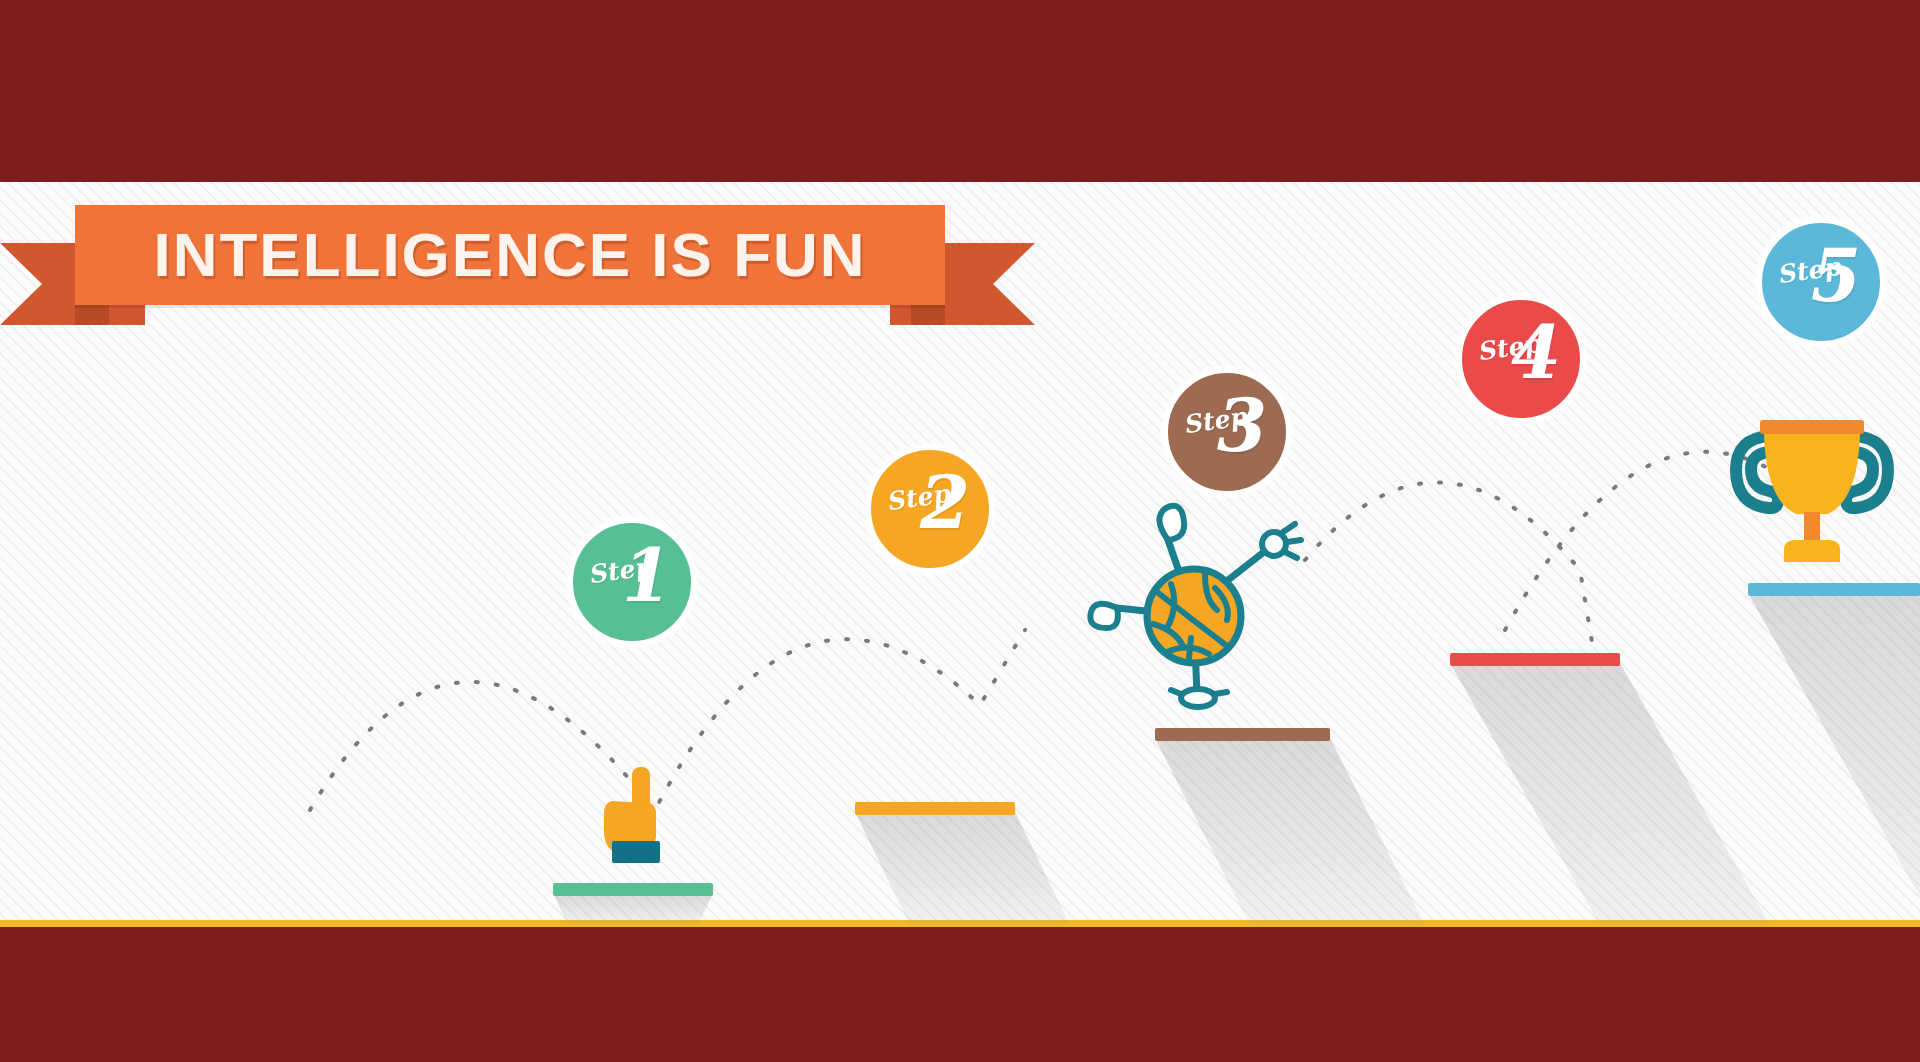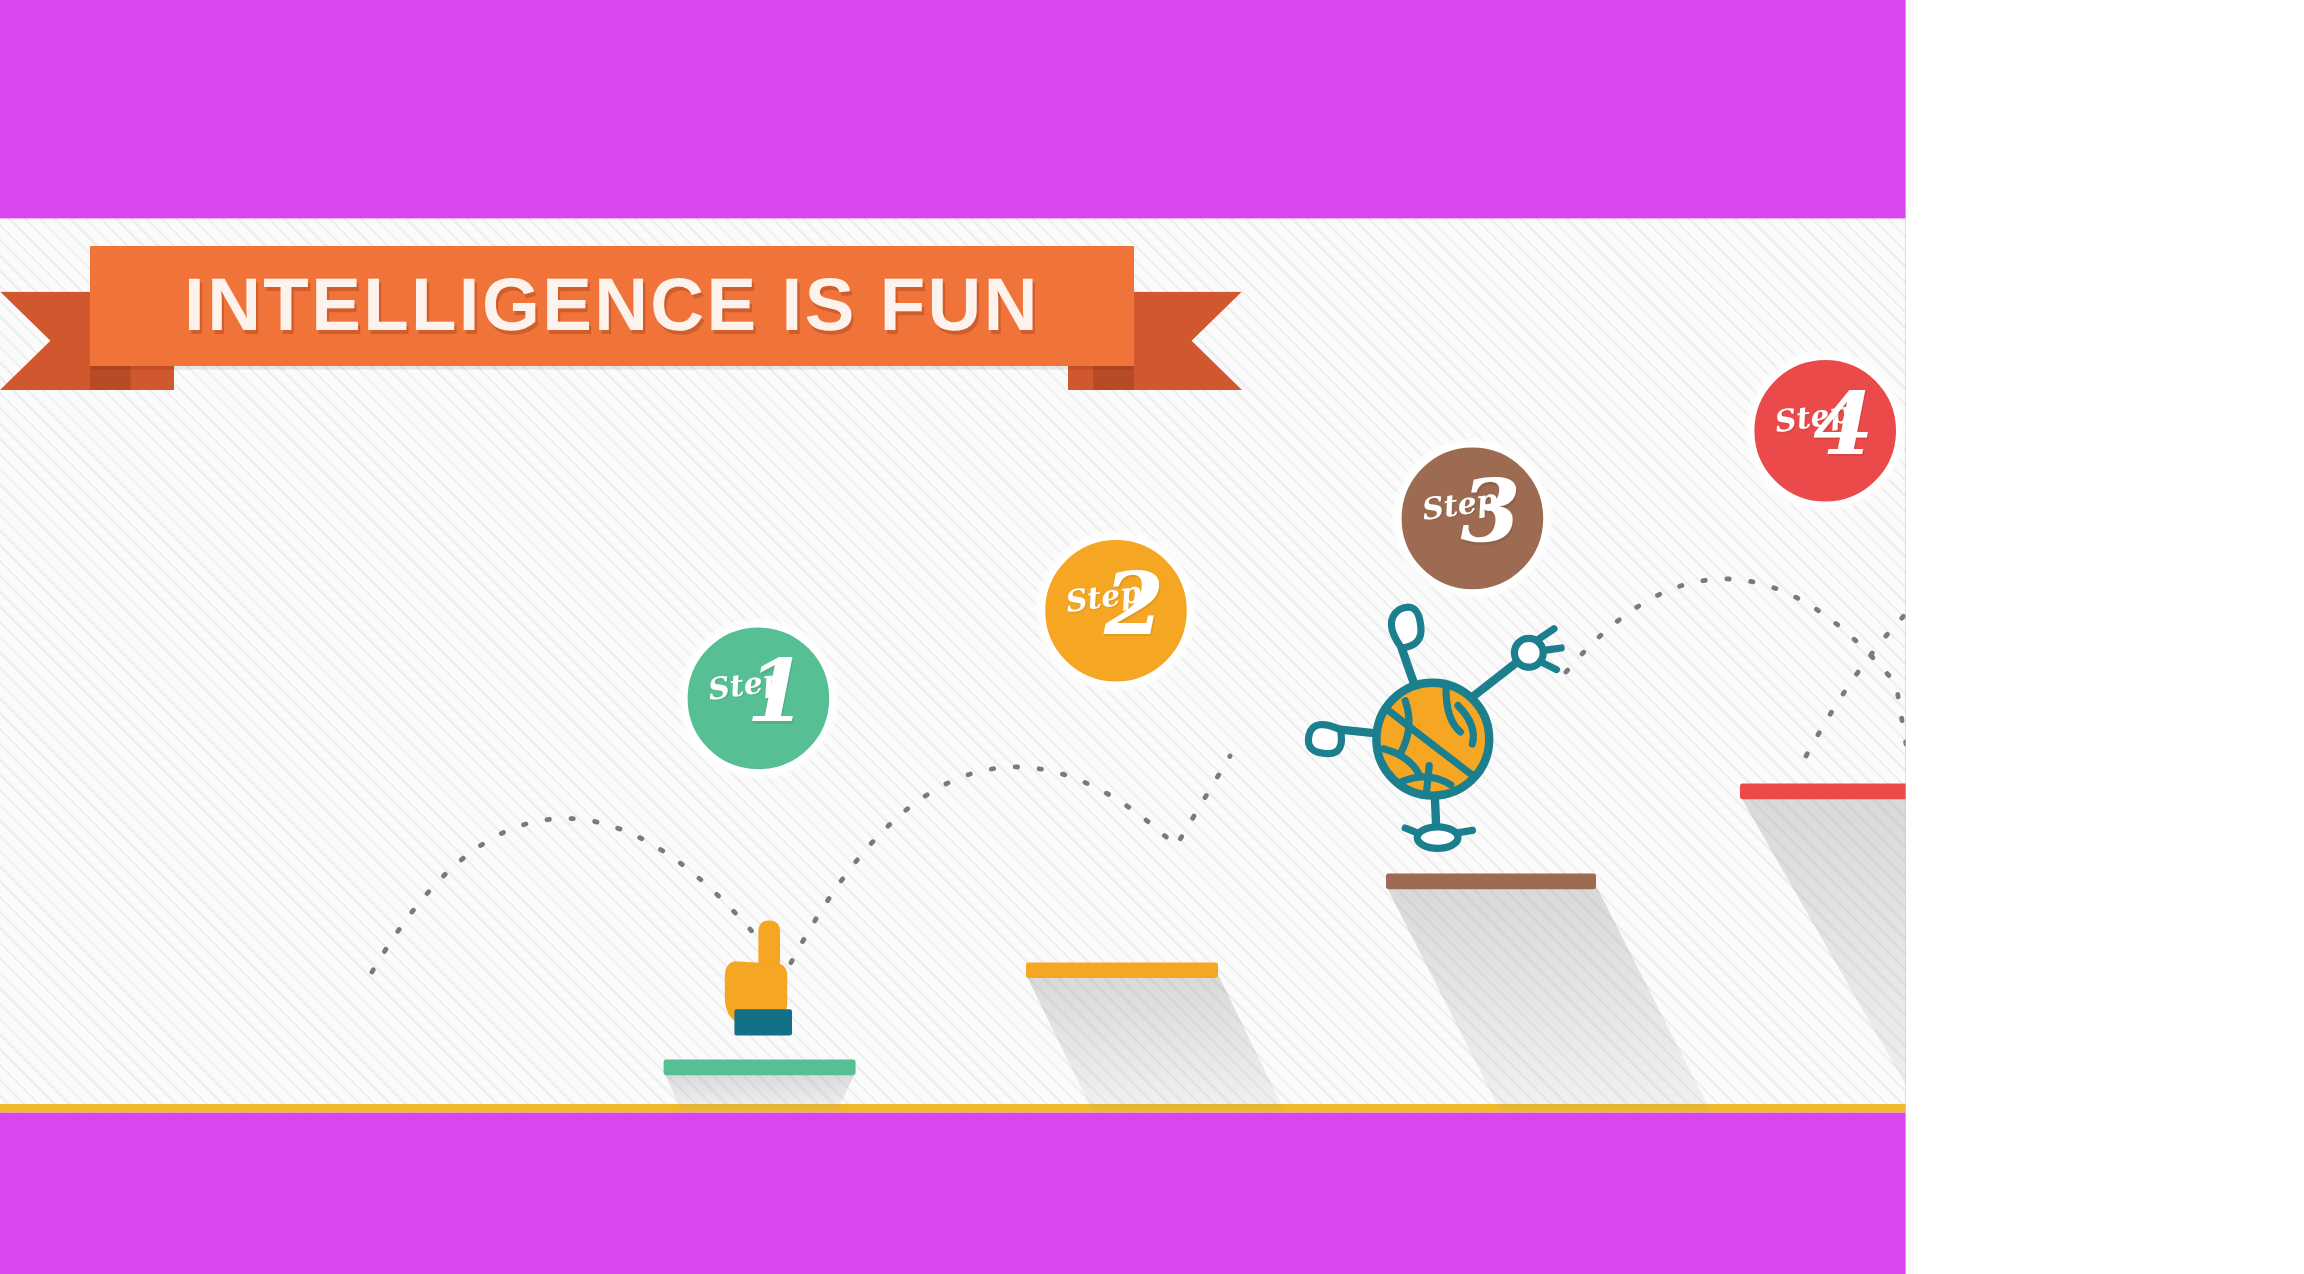--- a/index.html
+++ b/index.html
@@ -5,23 +5,23 @@
   html, body {
     margin: 0;
     padding: 0;
     background: #ffffff;
   }
   body {
     font-family: "Liberation Sans", sans-serif;
   }
   #stage {
     position: relative;
-    width: 1588px;
+    width: 1920px;
     height: 1062px;
-    background: #d946ef;
+    background: #7f1d1d;
     overflow: hidden;
   }
 
   
   #hatch-band {
     position: absolute;
     left: 0;
     top: 182px;
     width: 1920px;
     height: 745px;

